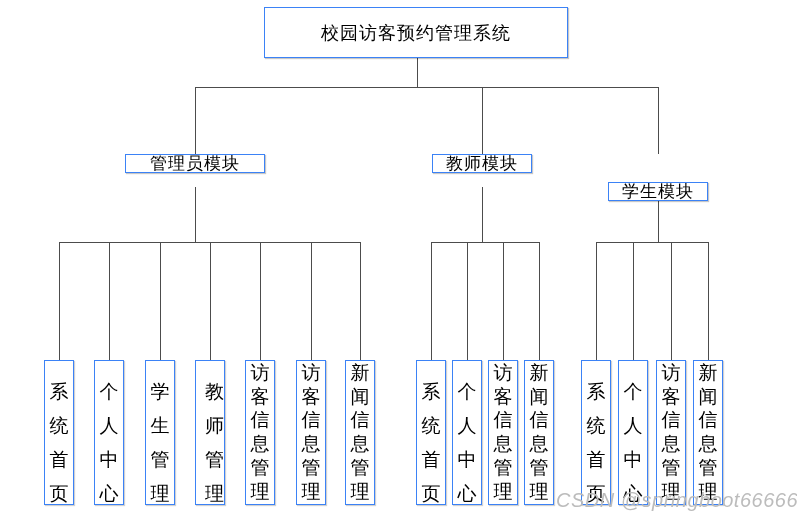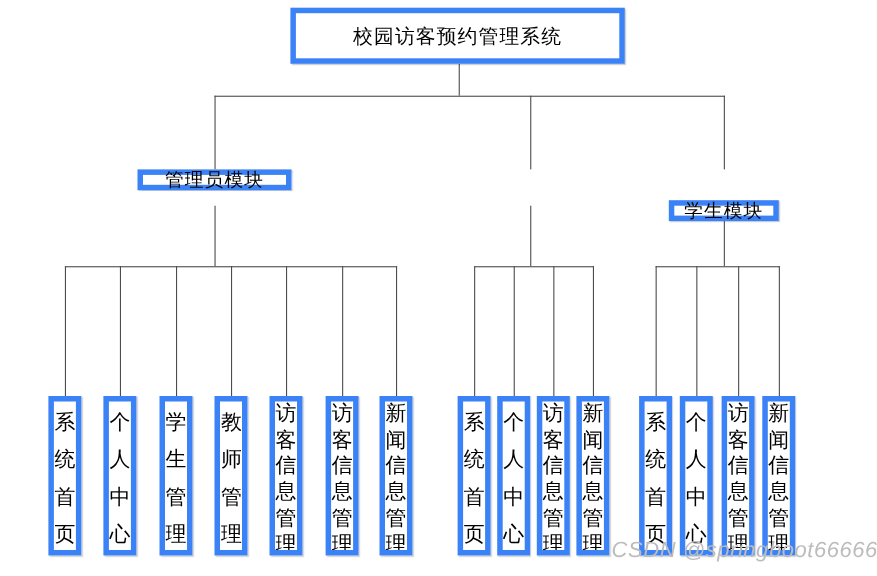--- a/index.html
+++ b/index.html
@@ -14,21 +14,21 @@
   .canvas { position: absolute; left: 0; top: 0; width: 797px; height: 524px; }
 
   .line { position: absolute; background: #4c4c4c; }
   .line.v { width: 1px; }
   .line.h { height: 1px; }
 
   .node {
     position: absolute;
     box-sizing: border-box;
     background: #ffffff;
-    border: 5px solid #3b82f6;
+    border: 1px solid #3b82f6;
     box-shadow: 1px 1px 1px rgba(0,0,0,0.22);
     display: flex;
     align-items: center;
     justify-content: center;
     text-align: center;
     color: #000;
   }
   .node.root {
     left: 264px; top: 7px; width: 304px; height: 51px;
     font-size: 18px; letter-spacing: 1px;
@@ -38,21 +38,21 @@
   .node.module.m-teacher { left: 432px; width: 100px; }
   .node.module.m-student { left: 608px; width: 100px; margin-top: 28px; }
 
   .node.leaf {
     top: 360px; width: 30px; height: 145px;
     display: block;
     font-size: 19px;
     overflow: hidden;
     box-shadow: 1px 1px 1px rgba(0,0,0,0.18);
   }
-  .node.leaf.chars4 { line-height: 34px; padding-top: 3px; }
+  .node.leaf.chars4 { line-height: 34px; padding-top: 14px; }
   .node.leaf.chars6 { line-height: 23.7px; padding-top: 0; }
 
   .watermark {
     position: absolute;
     left: 556px; top: 489px;
     font-size: 20px;
     color: #bcbcbc;
     white-space: nowrap;
     letter-spacing: 0.5px;
     font-style: italic;
@@ -91,20 +91,21 @@
   <div class="line v" style="left:539px; top:242px; height:118px;"></div>
 
   <div class="line v" style="left:596px; top:242px; height:118px;"></div>
   <div class="line v" style="left:633px; top:242px; height:118px;"></div>
   <div class="line v" style="left:671px; top:242px; height:118px;"></div>
   <div class="line v" style="left:708px; top:242px; height:118px;"></div>
 
   <div class="node root">校园访客预约管理系统</div>
 
   <div class="node module m-admin">管理员模块</div>
+  <div class="node module m-teacher">教师模块</div>
   <div class="node module m-student">学生模块</div>
 
   <div class="node leaf chars4" style="left:44px;">系统首页</div>
   <div class="node leaf chars4" style="left:94px;">个人中心</div>
   <div class="node leaf chars4" style="left:145px;">学生管理</div>
   <div class="node leaf chars4" style="left:195px;text-align:right;">教师管理</div>
   <div class="node leaf chars6" style="left:245px;">访客信息管理</div>
   <div class="node leaf chars6" style="left:296px;">访客信息管理</div>
   <div class="node leaf chars6" style="left:345px;">新闻信息管理</div>
 

